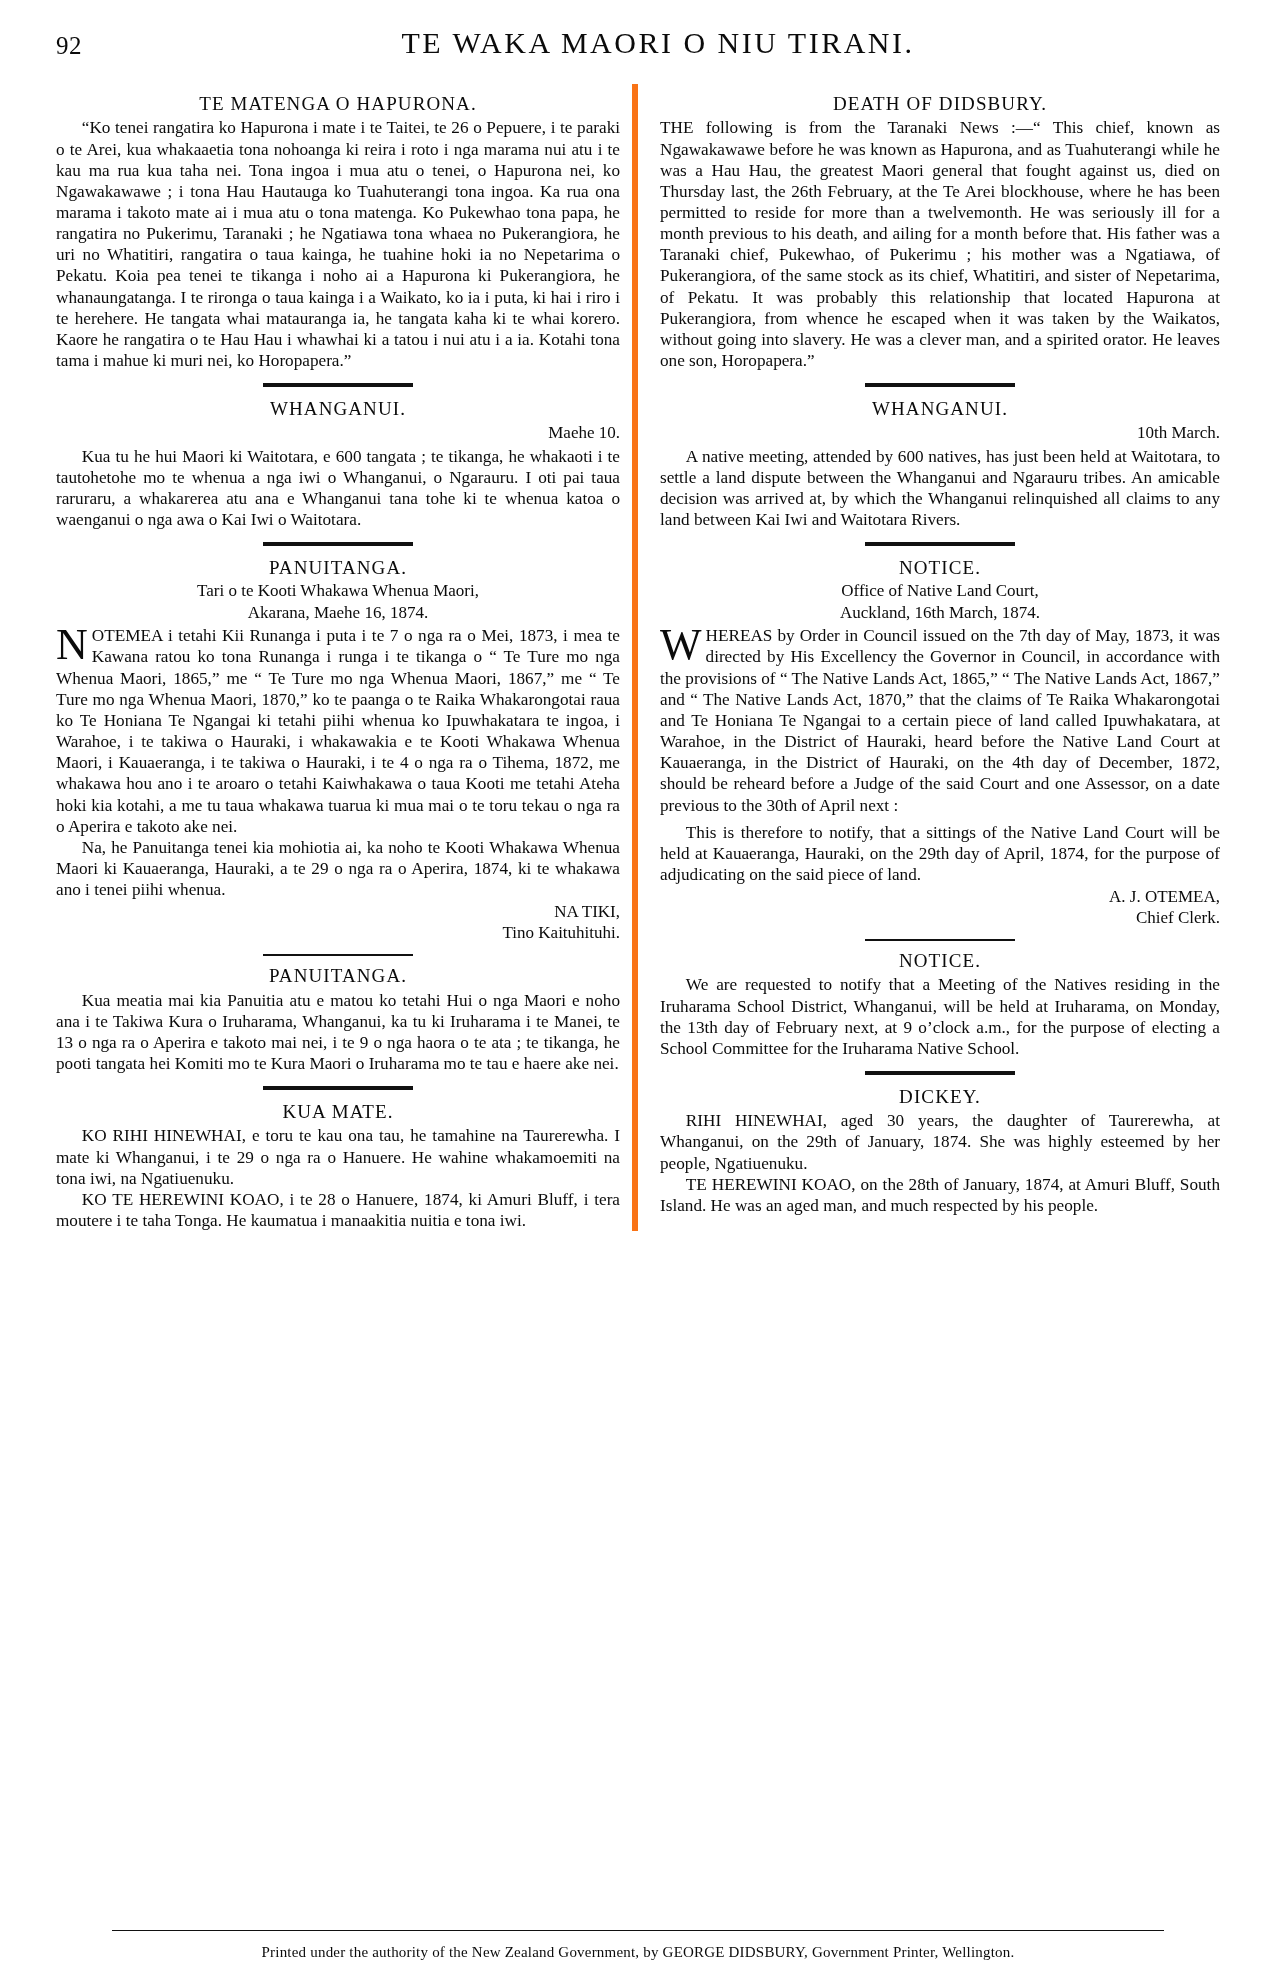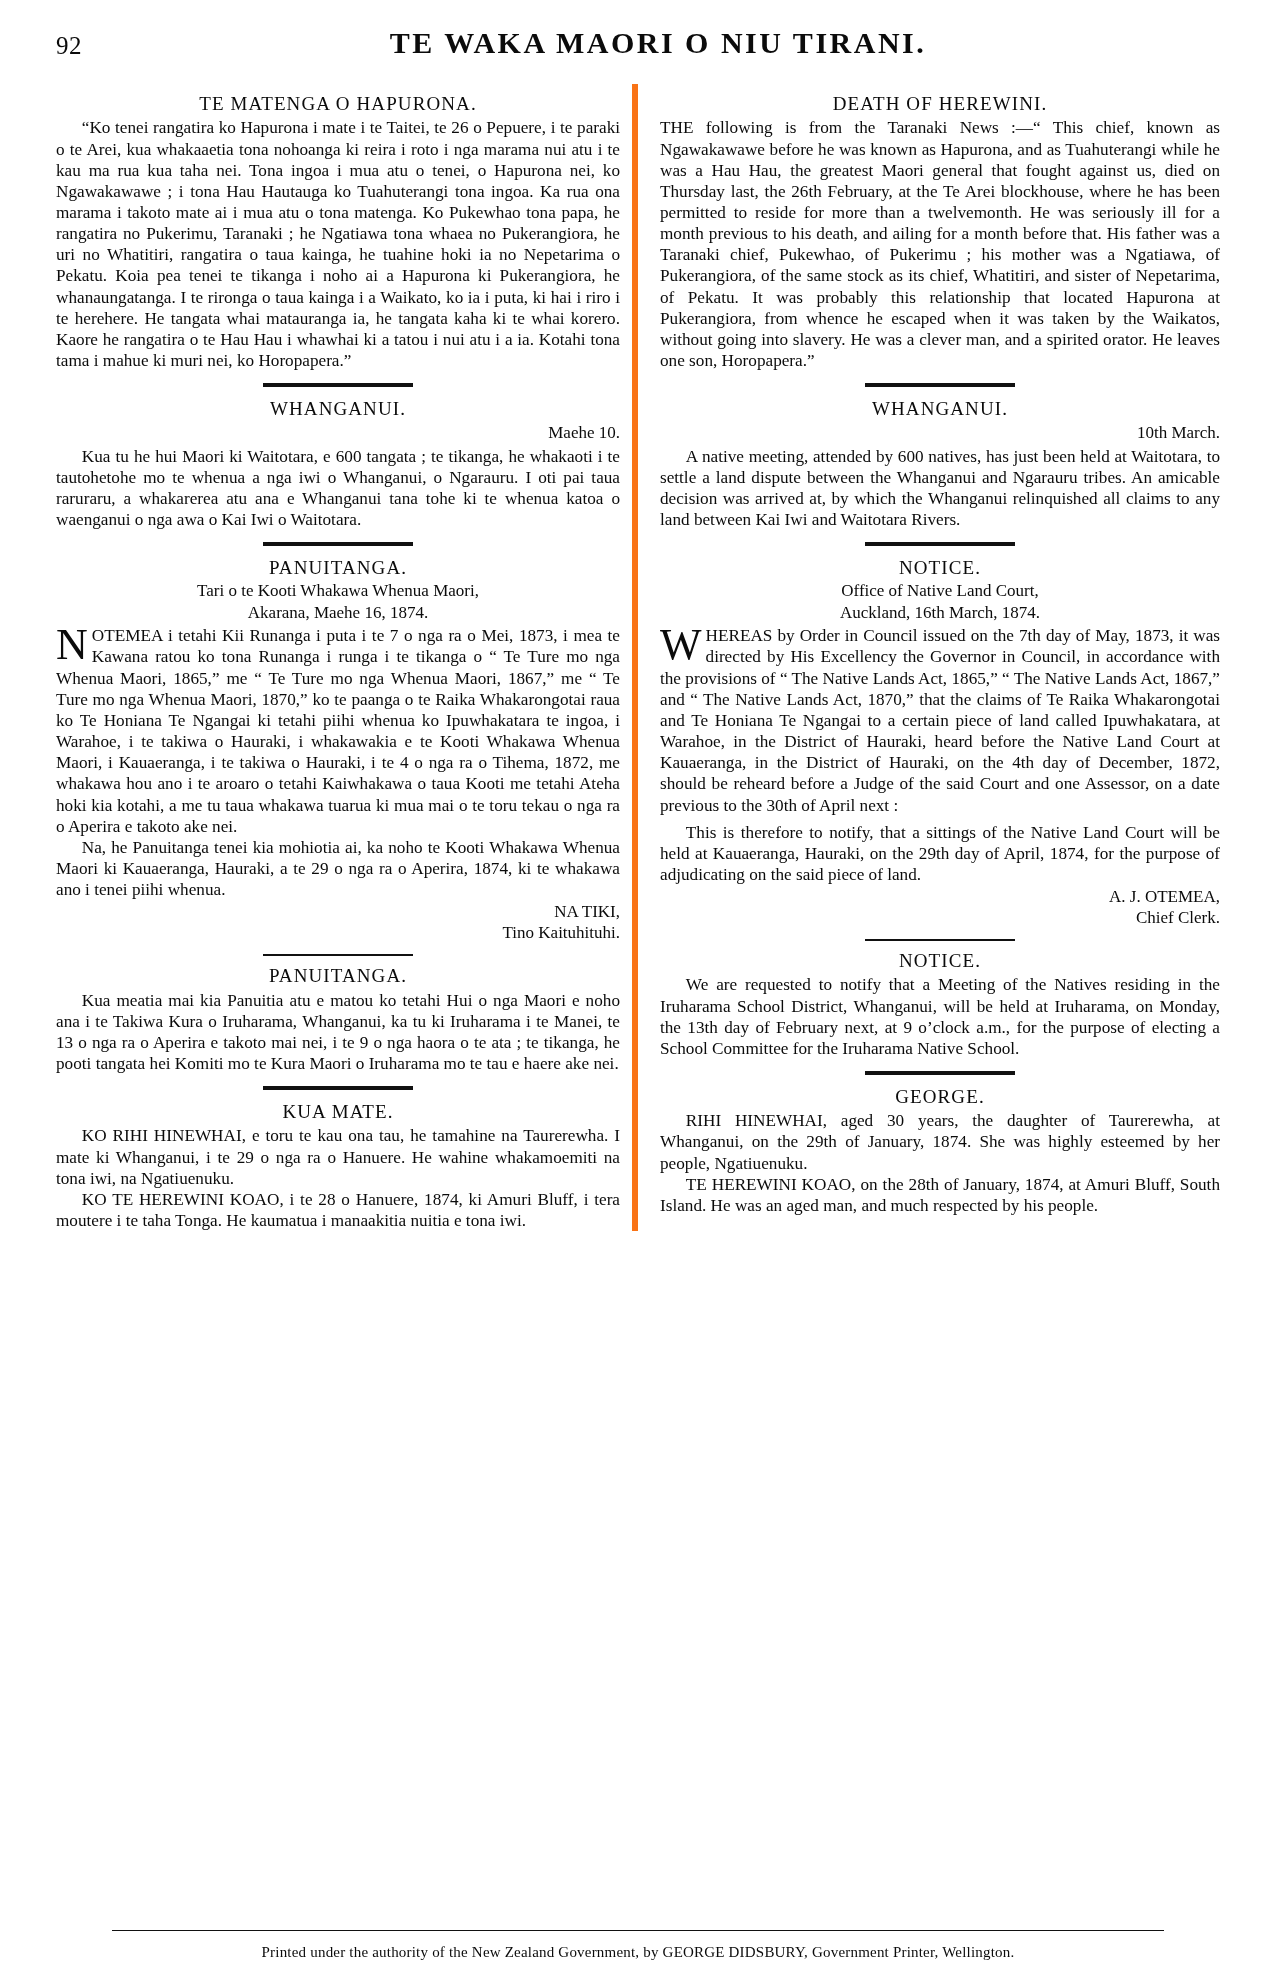--- a/index.html
+++ b/index.html
@@ -36,21 +36,21 @@
     font-weight: normal;
     letter-spacing: 0.5px;
   }
   .masthead-title {
     position: absolute;
     left: 0;
     right: 0;
     top: 4px;
     text-align: center;
     font-size: 30px;
-    font-weight: bold;
+    font-weight: normal;
     letter-spacing: 2.5px;
     padding-left: 40px;
   }
   
   .columns {
     position: relative;
     margin: 6px 60px 0 56px;
     display: flex;
     gap: 0;
   }
@@ -208,21 +208,21 @@
         <div class="art-head">KUA MATE.</div>
         <p class="body">KO RIHI HINEWHAI, e toru te kau ona tau, he tamahine na Taurerewha. I mate ki Whanganui, i te 29 o nga ra o Hanuere. He wahine whakamoemiti na tona iwi, na Ngatiuenuku.</p>
         <p class="body">KO TE HEREWINI KOAO, i te 28 o Hanuere, 1874, ki Amuri Bluff, i tera moutere i te taha Tonga. He kaumatua i manaakitia nuitia e tona iwi.</p>
       </div>
 
     </div>
 
     <div class="col right">
 
       <div>
-        <div class="art-head">DEATH OF HEREWINI.</div>
+        <div class="art-head">DEATH OF DIDSBURY.</div>
         <p class="body hang">THE following is from the Taranaki News :—“ This chief, known as Ngawakawawe before he was known as Hapurona, and as Tuahuterangi while he was a Hau Hau, the greatest Maori general that fought against us, died on Thursday last, the 26th February, at the Te Arei blockhouse, where he has been permitted to reside for more than a twelvemonth. He was seriously ill for a month previous to his death, and ailing for a month before that. His father was a Taranaki chief, Pukewhao, of Pukerimu ; his mother was a Ngatiawa, of Pukerangiora, of the same stock as its chief, Whatitiri, and sister of Nepetarima, of Pekatu. It was probably this relationship that located Hapurona at Pukerangiora, from whence he escaped when it was taken by the Waikatos, without going into slavery. He was a clever man, and a spirited orator. He leaves one son, Horopapera.”</p>
       </div>
 
       <div class="rule"></div>
 
       <div>
         <div class="art-head">WHANGANUI.</div>
         <div class="art-right">10th March.</div>
         <p class="body">A native meeting, attended by 600 natives, has just been held at Waitotara, to settle a land dispute between the Whanganui and Ngarauru tribes. An amicable decision was arrived at, by which the Whanganui relinquished all claims to any land between Kai Iwi and Waitotara Rivers.</p>
       </div>
@@ -246,21 +246,21 @@
       <div class="rule thin"></div>
 
       <div>
         <div class="art-head">NOTICE.</div>
         <p class="body">We are requested to notify that a Meeting of the Natives residing in the Iruharama School District, Whanganui, will be held at Iruharama, on Monday, the 13th day of February next, at 9 o’clock a.m., for the purpose of electing a School Committee for the Iruharama Native School.</p>
       </div>
 
       <div class="rule"></div>
 
       <div>
-        <div class="art-head">GEORGE.</div>
+        <div class="art-head">DICKEY.</div>
         <p class="body">RIHI HINEWHAI, aged 30 years, the daughter of Taurerewha, at Whanganui, on the 29th of January, 1874. She was highly esteemed by her people, Ngatiuenuku.</p>
         <p class="body">TE HEREWINI KOAO, on the 28th of January, 1874, at Amuri Bluff, South Island. He was an aged man, and much respected by his people.</p>
       </div>
 
     </div>
   </div>
 
   <div class="footer-rule"></div>
   <div class="footer">Printed under the authority of the New Zealand Government, by GEORGE DIDSBURY, Government Printer, Wellington.</div>
 

